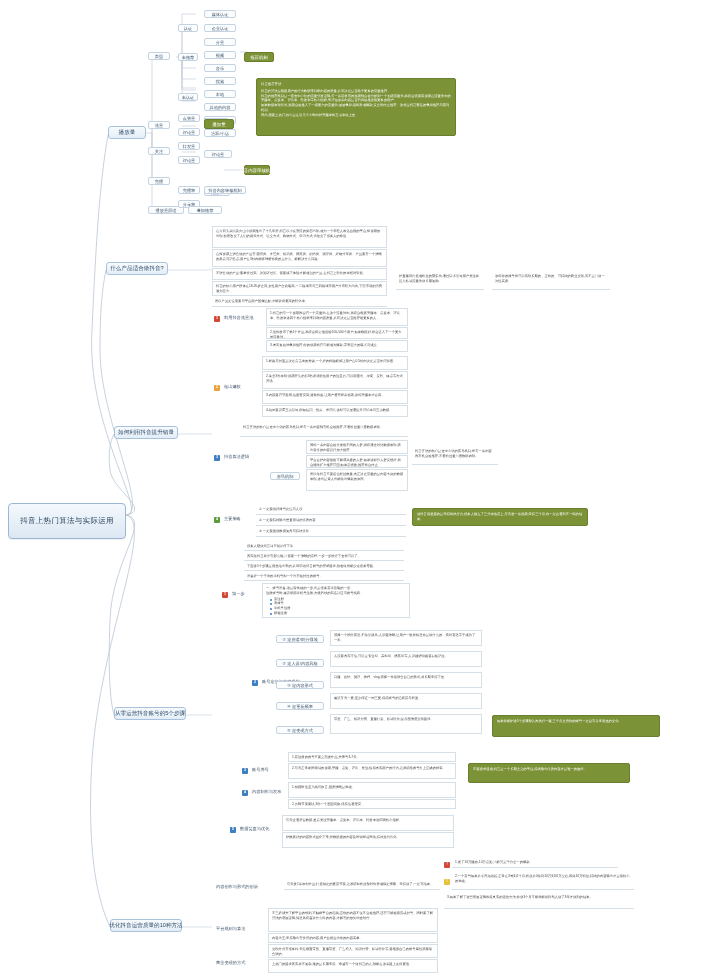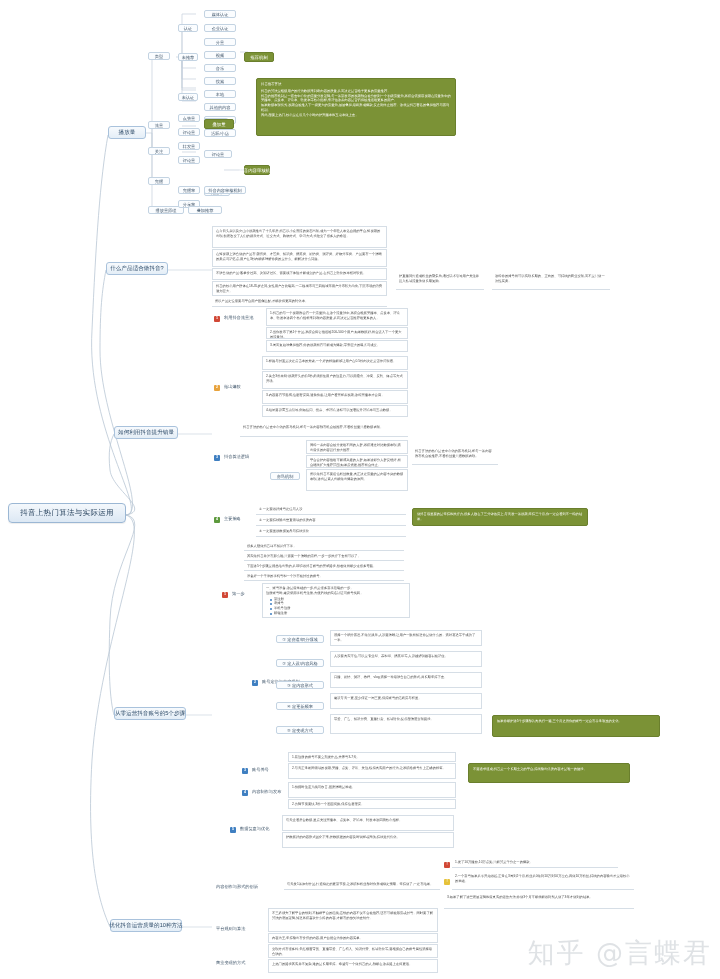--- a/index.html
+++ b/index.html
@@ -8,21 +8,21 @@
     font-family:"Liberation Sans","DejaVu Sans",sans-serif;
     color:#3a3a3a;
   }
   #canvas{position:absolute;inset:0;}
   #wires{position:absolute;left:0;top:0;width:720px;height:979px;pointer-events:none;}
 
   
   .node{position:absolute;box-sizing:border-box;}
 
   .root{
-    left:8px;top:503px;width:118px;height:20px;
+    left:8px;top:503px;width:118px;height:36px;
     border:1px solid #9bb7d4;border-radius:4px;
     background:linear-gradient(180deg,#f4f8fc 0%,#dce8f4 100%);
     display:flex;align-items:center;justify-content:center;
     font-size:7.5px;color:#1f3b57;letter-spacing:.3px;
     box-shadow:0 1px 1px rgba(0,0,0,.07);
   }
 
   .branch{
     border:1px solid #a9c2dc;border-radius:3px;
     background:linear-gradient(180deg,#f7fafd 0%,#e4eef7 100%);
@@ -287,17 +287,14 @@
   <div class="node leafbox" style="left:284px;top:880px;width:156px;height:10px;">每天发1条原创作品,打造稳定的更新节奏,让系统和粉丝都对你形成稳定预期。坚持做了,一定有结果。</div>
 
   <div class="node sub" style="left:214px;top:924px;width:50px;border:none;background:transparent;justify-content:flex-start;">平台规则与算法</div>
   <div class="node leafbox boxed" style="left:268px;top:908px;width:170px;height:24px;">不三必须先了解平台的规则,不触碰平台的红线,违规的内容不仅不会被推荐,还有可能被限流或封号。同时要了解算法的底层逻辑,知道系统喜欢什么样的内容,才能有的放矢地去创作。</div>
   <div class="node leafbox boxed" style="left:268px;top:933px;width:170px;height:10px;">内容为王,坚持输出有价值的内容,用户自然会为你的内容买单。</div>
 
   <div class="node sub" style="left:214px;top:958px;width:50px;border:none;background:transparent;justify-content:flex-start;">商业变现的方式</div>
   <div class="node leafbox boxed" style="left:268px;top:944px;width:170px;height:14px;">变现方式有很多种,包括橱窗带货、直播带货、广告植入、知识付费、私域转化等,要根据自己的账号属性选择最合适的。</div>
   <div class="node leafbox boxed" style="left:268px;top:959px;width:170px;height:14px;">上热门的路径其实并不复杂,难的是长期坚持。希望每一个做抖音的人,都能在这条路上走得更远。</div>
 
-  <div class="wm">
-    <span>知乎 @言蝶君</span>
-  </div>
 
 </div>
 
 </body></html>

